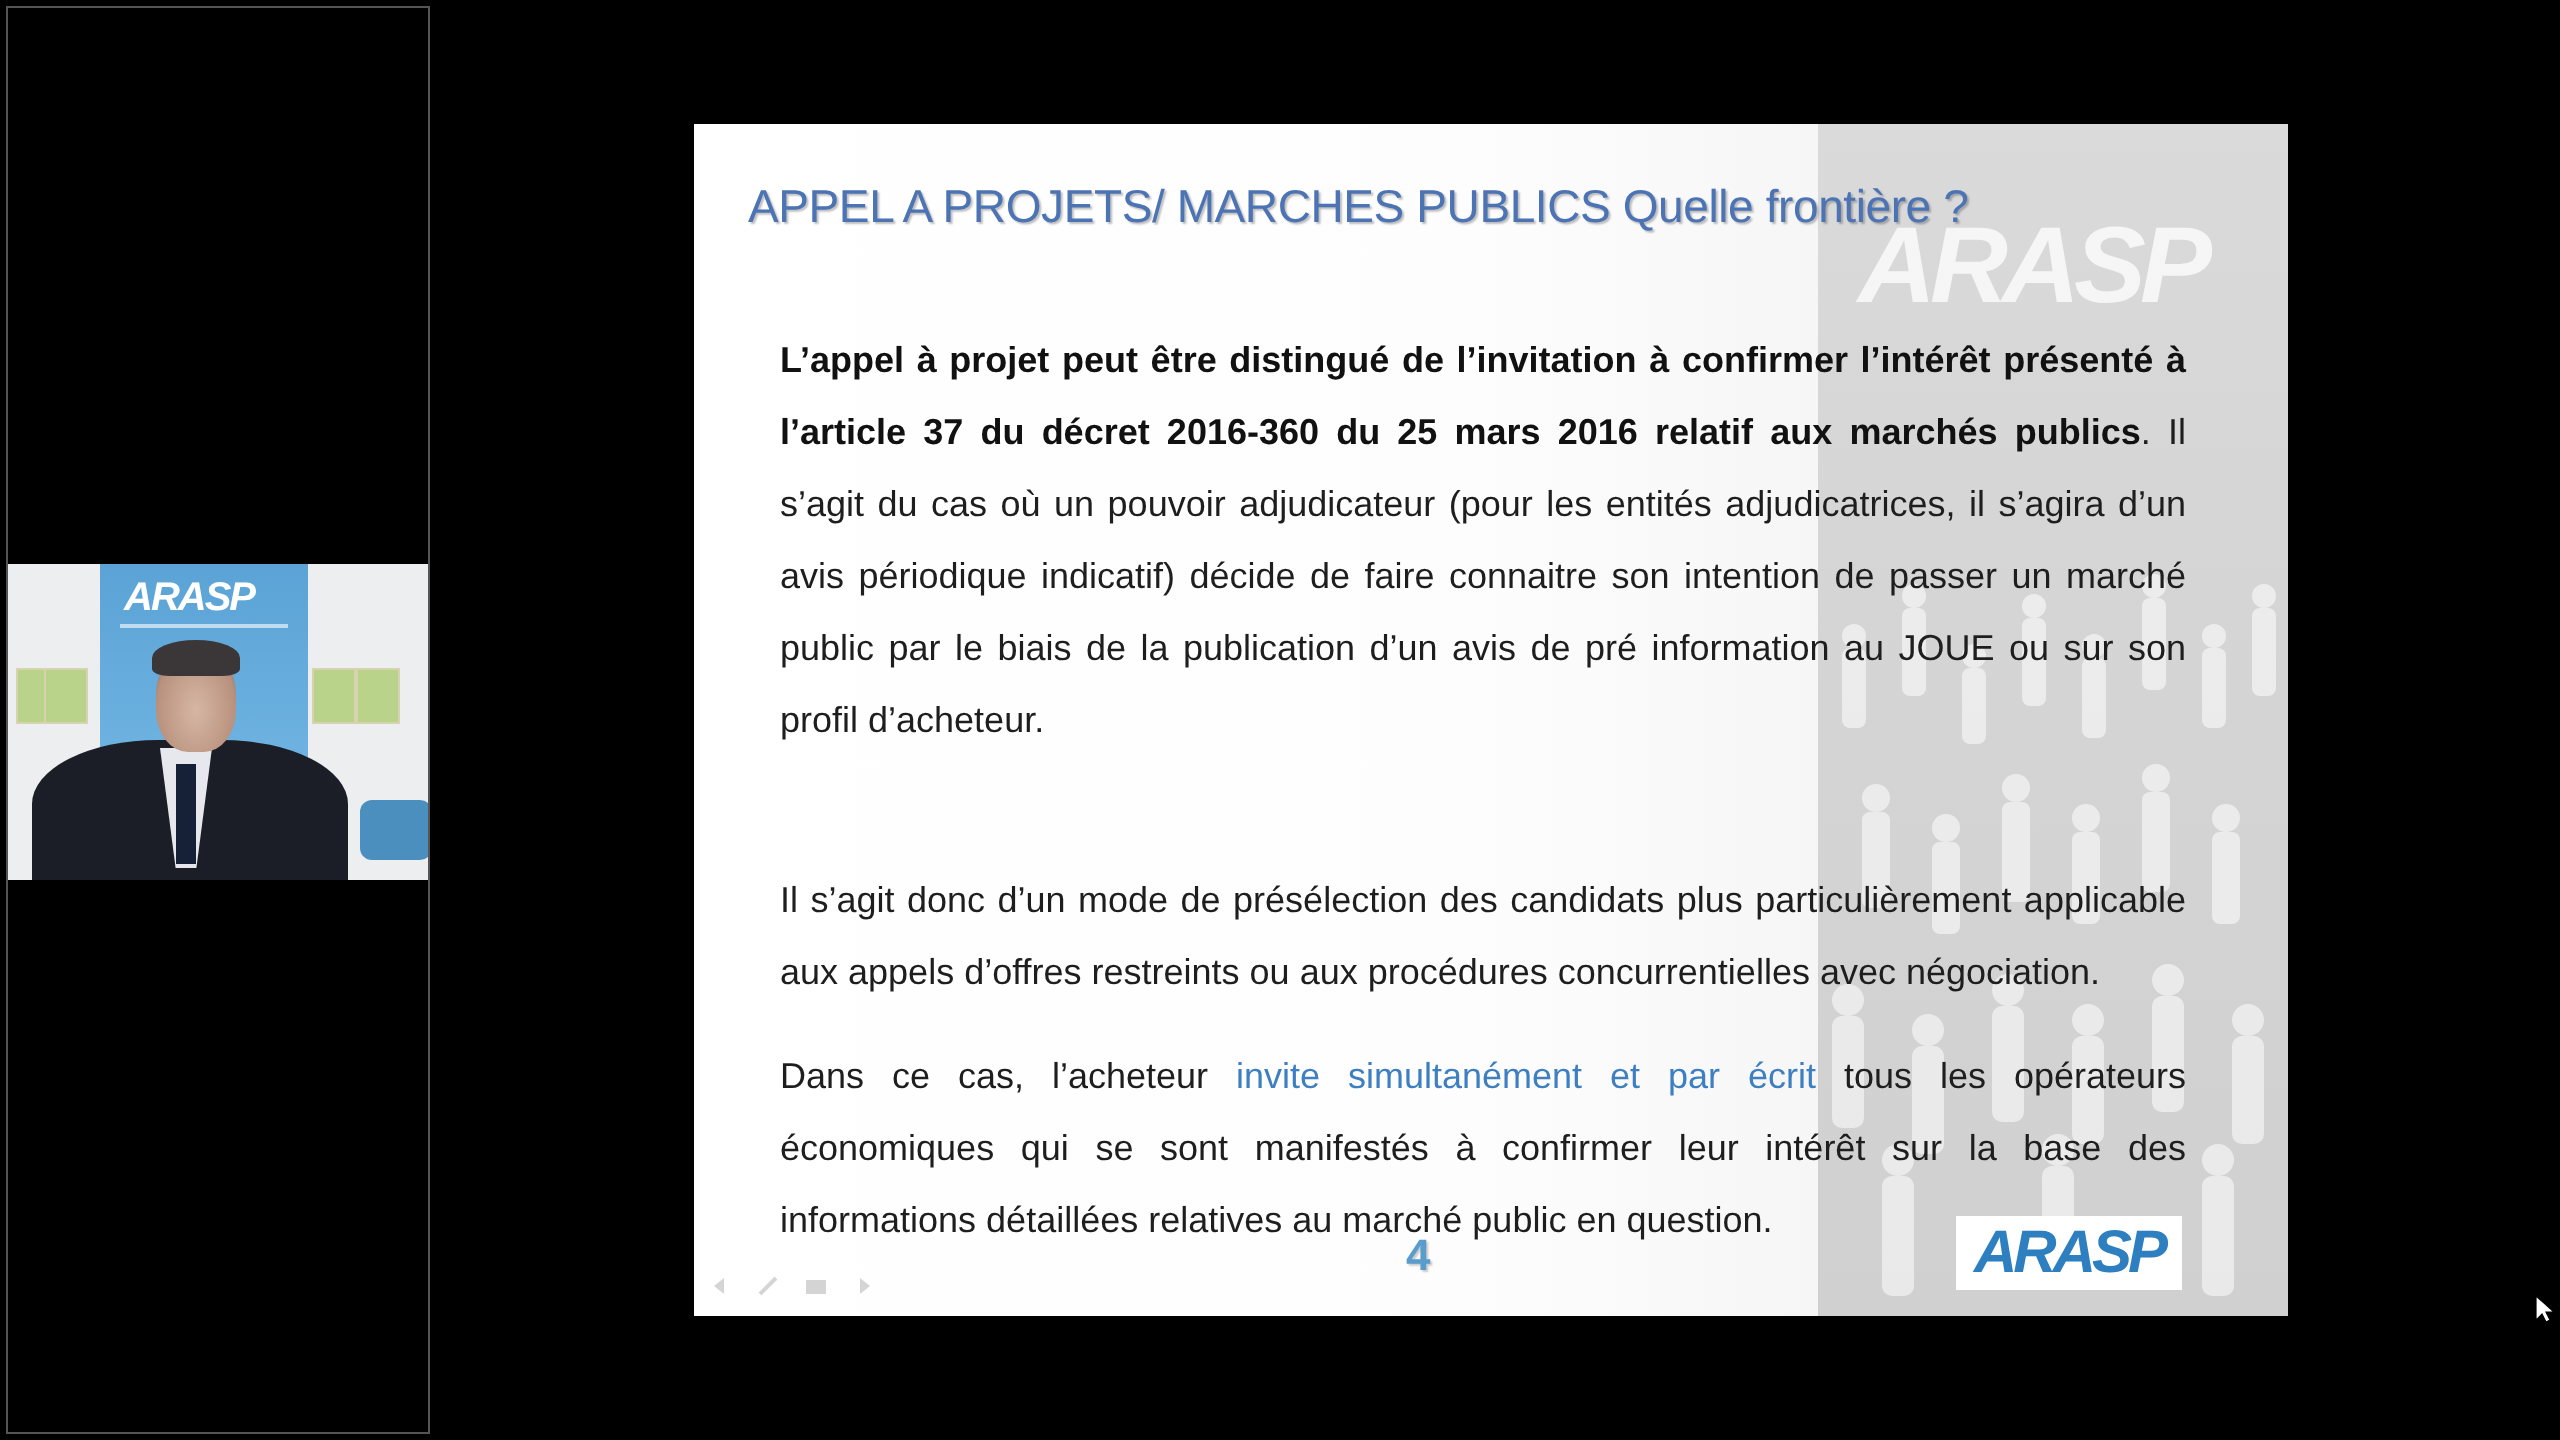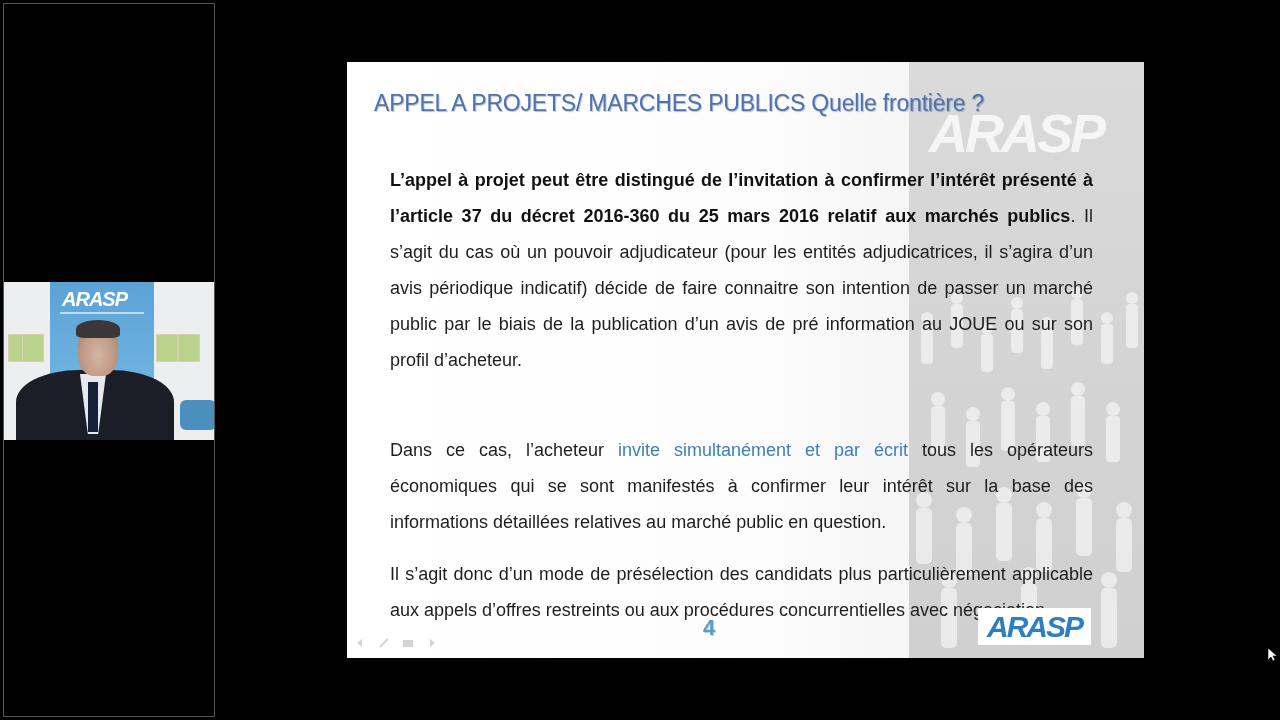--- a/index.html
+++ b/index.html
@@ -216,22 +216,22 @@
       </g>
     </svg>
     <span class="bg-logo">ARASP</span>
   </div>
 
   <div class="slide-title">APPEL A PROJETS/ MARCHES PUBLICS  Quelle frontière ?</div>
 
   <div class="slide-body">
     <p><b>L’appel à projet peut être distingué de l’invitation à confirmer l’intérêt présenté à l’article 37 du décret 2016-360 du 25 mars 2016 relatif aux marchés publics</b><span>. Il s’agit du cas où un pouvoir adjudicateur (pour les entités adjudicatrices, il s’agira d’un avis périodique indicatif) décide de faire connaitre son intention de passer un marché public par le biais de la publication d’un avis de pré information au JOUE ou sur son profil d’acheteur.</span></p>
     <div class="gap"></div>
+    <p>Il s’agit donc d’un mode de présélection des candidats plus particulièrement applicable aux appels d’offres restreints ou aux procédures concurrentielles avec négociation.</p>
     <p><span>Dans ce cas, l’acheteur </span><span class="hl">invite simultanément et par écrit</span><span> tous les opérateurs économiques qui se sont manifestés à confirmer leur intérêt sur la base des informations détaillées relatives au marché public en question.</span></p>
-    <p>Il s’agit donc d’un mode de présélection des candidats plus particulièrement applicable aux appels d’offres restreints ou aux procédures concurrentielles avec négociation.</p>
   </div>
 
   <div class="page-num">4</div>
 
   <div class="logo-box">
     <span class="logo-text">ARASP</span>
   </div>
 
   <div class="slide-controls">
     <div class="ctrl">

